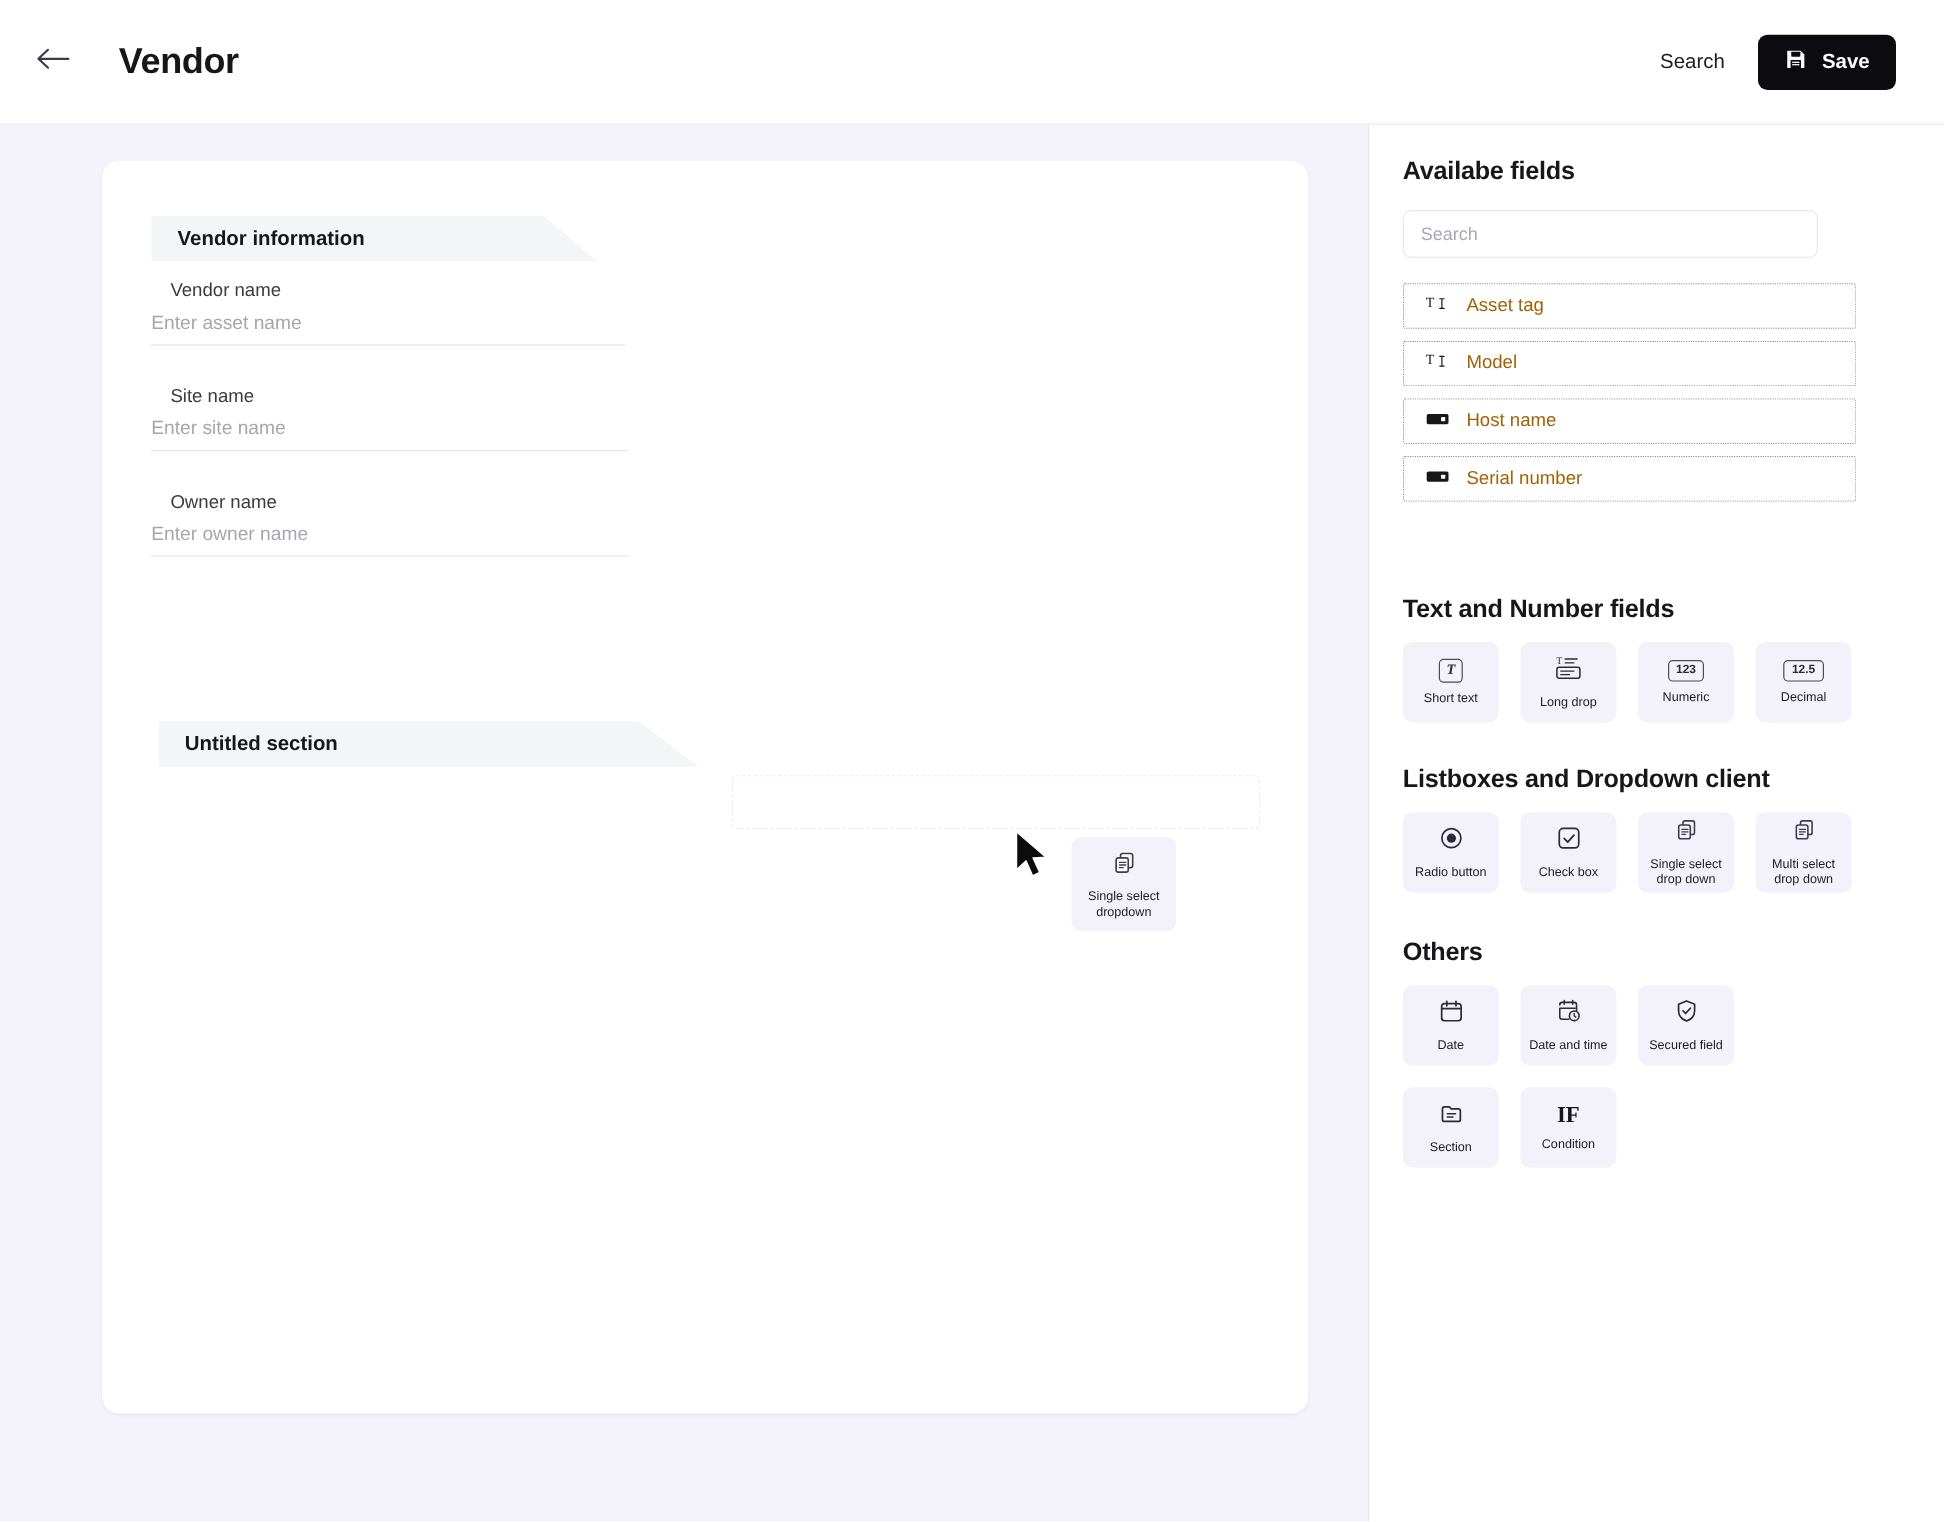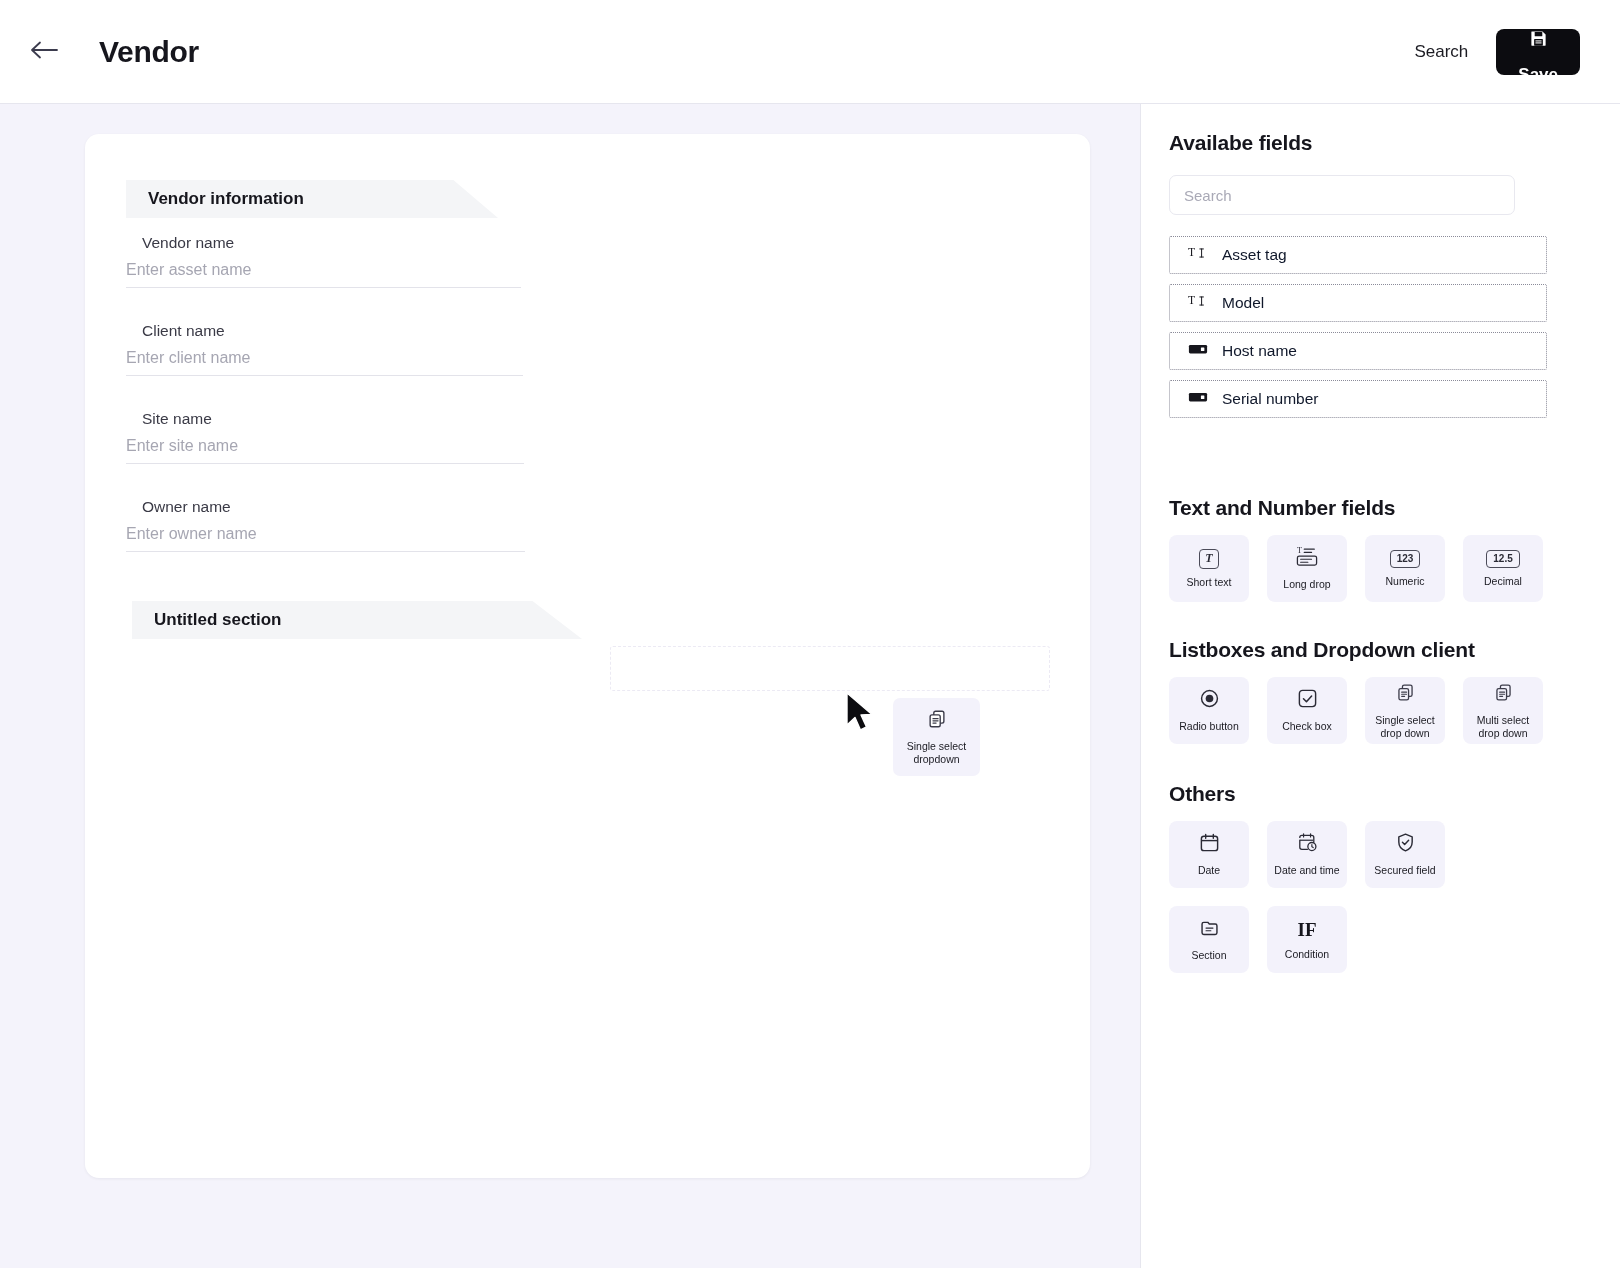--- a/index.html
+++ b/index.html
@@ -47,21 +47,20 @@
     color: #ffffff;
     border-radius: 8px;
     height: 46px;
     display: flex;
     align-items: center;
     gap: 12px;
     padding: 0 22px;
     font-size: 17px;
     font-weight: bold;
     cursor: pointer;
-    flex-direction: column;
   }
 
   
   .body { flex: 1; display: flex; min-height: 0; }
 
   
   .canvas-wrap {
     width: 1140px;
     background: #f4f3fb;
     padding: 30px 50px 30px 85px;
@@ -195,21 +194,21 @@
     border-radius: 2px;
     height: 38px;
     display: flex;
     align-items: center;
     gap: 14px;
     padding-left: 18px;
     margin-bottom: 10px;
     background: #ffffff;
     cursor: grab;
   }
-  .avail-item .ai-label { font-size: 15.5px; color: #0f172a; }
+  .avail-item .ai-label { font-size: 15.5px; color: #a16207; }
 
   .sb-group-title {
     font-size: 21px;
     font-weight: bold;
     color: #16161d;
     letter-spacing: -0.2px;
   }
   .group-1 { margin-top: 78px; }
   .group-2 { margin-top: 36px; }
   .group-3 { margin-top: 38px; }
@@ -293,24 +292,20 @@
         <div class="section-banner banner-1">
           <span>Vendor information</span>
         </div>
 
         <div class="fields">
           <div class="field">
             <label class="field-label">Vendor name</label>
             <input class="field-input" value="" placeholder="Enter asset name" style="">
           </div>
           <div class="field">
-            <label class="field-label">Client name</label>
-            <input class="field-input" value="" placeholder="Enter client name" style="">
-          </div>
-          <div class="field">
             <label class="field-label">Site name</label>
             <input class="field-input" value="" placeholder="Enter site name" style="">
           </div>
           <div class="field">
             <label class="field-label">Owner name</label>
             <input class="field-input" value="" placeholder="Enter owner name" style="">
           </div>
         </div>
 
         <div class="section-banner banner-2">

